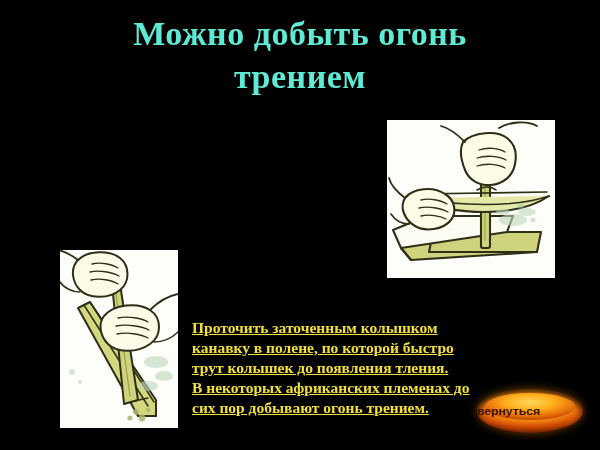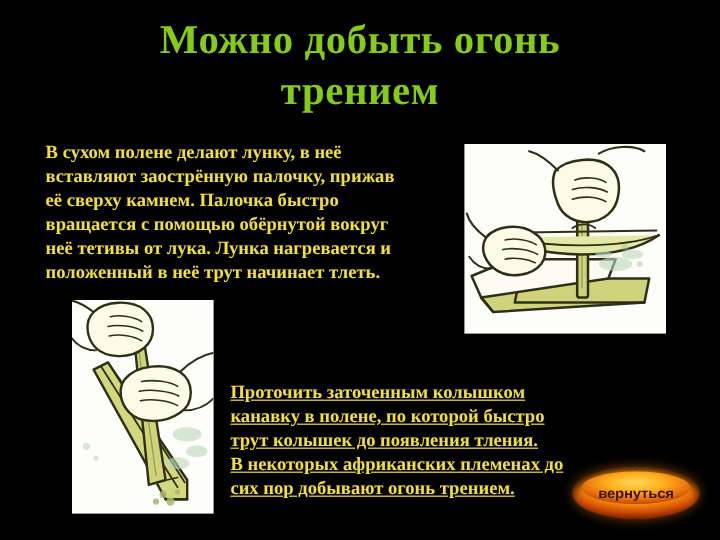--- a/index.html
+++ b/index.html
@@ -18,21 +18,21 @@
     overflow: hidden;
   }
 
   
   #title {
     position: absolute;
     left: 0;
     top: 12px;
     width: 600px;
     text-align: center;
-    color: #84cc16;
+    color: #5eead4;
     font-family: "Liberation Serif", "DejaVu Serif", serif;
     font-weight: bold;
     font-size: 34px;
     line-height: 43px;
     letter-spacing: 0.5px;
     white-space: pre-line;
   }
 
   
   .body-text {
@@ -89,21 +89,21 @@
       radial-gradient(ellipse 70% 60% at 50% 38%,
         #ffe47a 0%,
         #ffc42e 26%,
         #f78a10 55%,
         #d34f05 78%,
         #8d2a02 100%);
     box-shadow: 0 3px 7px rgba(0,0,0,0.85) inset,
                 0 0 10px rgba(255,140,0,0.45);
     display: flex;
     align-items: center;
-    justify-content: center;
+    justify-content: flex-start;
     cursor: pointer;
   }
   #return-button .cap {
     position: absolute;
     left: 8%;
     top: 8%;
     width: 84%;
     height: 62%;
     border-radius: 50%;
     background:
@@ -125,26 +125,20 @@
   }
 </style>
 </head>
 <body>
 
 <div id="slide">
 
   <div id="title">Можно  добыть огонь
 трением</div>
 
-  <div id="para-top" class="body-text">В сухом полене делают лунку, в неё
-вставляют заострённую палочку, прижав
-её сверху камнем. Палочка быстро
-вращается с помощью обёрнутой вокруг
-неё тетивы от лука. Лунка нагревается и
-положенный в неё трут начинает тлеть.</div>
 
   <div id="para-bottom" class="body-text">Проточить заточенным колышком
 канавку в полене, по которой быстро
 трут колышек до появления тления.
 В некоторых африканских племенах до
 сих пор добывают огонь трением.</div>
 
   <div id="photo-bowdrill" class="photo">
     <svg viewBox="0 0 168 158" xmlns="http://www.w3.org/2000/svg">
       <g fill="none" stroke="#2f2f18" stroke-width="2.1" stroke-linecap="round" stroke-linejoin="round">

